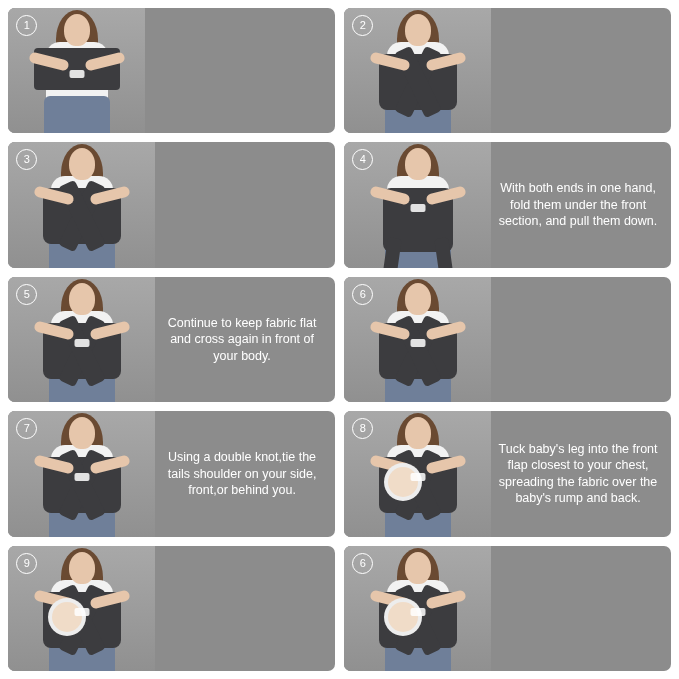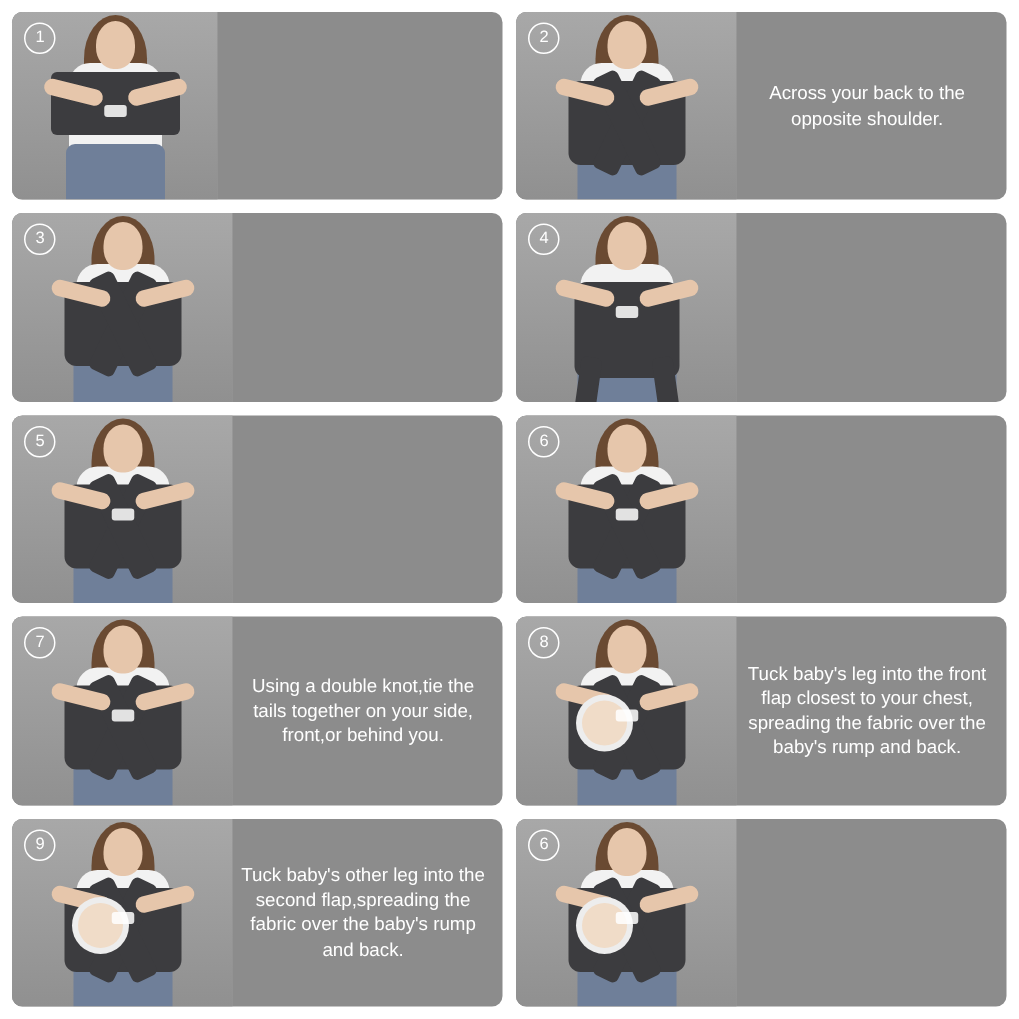--- a/index.html
+++ b/index.html
@@ -236,64 +236,67 @@
   <div class="step s2">
     <div class="photo">
       <div class="bg-wall"></div>
       <div class="hair"></div>
       <div class="head"></div>
       <div class="torso"></div>
       <div class="jeans"></div>
       <div class="wrap cross"></div>
       <div class="arms"></div>
     </div>
+    <div class="badge">2</div>
+  </div>
+
+  <div class="step s3">
+    <div class="photo">
+      <div class="bg-wall"></div>
+      <div class="hair"></div>
+      <div class="head"></div>
+      <div class="torso"></div>
+      <div class="jeans"></div>
+      <div class="wrap cross"></div>
+      <div class="arms"></div>
+    </div>
+    <div class="badge">3</div>
+  </div>
+
+  <div class="step s4">
+    <div class="photo">
+      <div class="bg-wall"></div>
+      <div class="hair"></div>
+      <div class="head"></div>
+      <div class="torso"></div>
+      <div class="jeans"></div>
+      <div class="wrap tails"></div>
+      <div class="logo-tag"></div>
+      <div class="arms"></div>
+    </div>
     <div class="caption">
-      <span>Across your back to the opposite shoulder.</span>
-    </div>
-    <div class="badge">2</div>
-  </div>
-
-  <div class="step s3">
-    <div class="photo">
-      <div class="bg-wall"></div>
-      <div class="hair"></div>
-      <div class="head"></div>
-      <div class="torso"></div>
-      <div class="jeans"></div>
-      <div class="wrap cross"></div>
-      <div class="arms"></div>
-    </div>
-    <div class="badge">3</div>
-  </div>
-
-  <div class="step s4">
-    <div class="photo">
-      <div class="bg-wall"></div>
-      <div class="hair"></div>
-      <div class="head"></div>
-      <div class="torso"></div>
-      <div class="jeans"></div>
-      <div class="wrap tails"></div>
-      <div class="logo-tag"></div>
-      <div class="arms"></div>
+      <span>With both ends in one hand, fold them under the front section, and pull them down.</span>
     </div>
     <div class="badge">4</div>
   </div>
 
   <div class="step s5">
     <div class="photo">
       <div class="bg-wall"></div>
       <div class="hair"></div>
       <div class="head"></div>
       <div class="torso"></div>
       <div class="jeans"></div>
       <div class="wrap cross"></div>
       <div class="logo-tag"></div>
       <div class="arms"></div>
     </div>
+    <div class="caption">
+      <span>Continue to keep fabric flat and cross again in front of your body.</span>
+    </div>
     <div class="badge">5</div>
   </div>
 
   <div class="step s6">
     <div class="photo">
       <div class="bg-wall"></div>
       <div class="hair"></div>
       <div class="head"></div>
       <div class="torso"></div>
       <div class="jeans"></div>
@@ -309,21 +312,21 @@
       <div class="bg-wall"></div>
       <div class="hair"></div>
       <div class="head"></div>
       <div class="torso"></div>
       <div class="jeans"></div>
       <div class="wrap cross"></div>
       <div class="logo-tag"></div>
       <div class="arms"></div>
     </div>
     <div class="caption">
-      <span>Using a double knot,tie the tails together on your side, front,or behind you.</span>
+      <span>Using a double knot,tie the tails shoulder on your side, front,or behind you.</span>
     </div>
     <div class="badge">7</div>
   </div>
 
   <div class="step s8">
     <div class="photo">
       <div class="bg-wall"></div>
       <div class="hair"></div>
       <div class="head"></div>
       <div class="torso"></div>
@@ -344,23 +347,20 @@
       <div class="bg-wall"></div>
       <div class="hair"></div>
       <div class="head"></div>
       <div class="torso"></div>
       <div class="jeans"></div>
       <div class="wrap cross"></div>
       <div class="baby"></div>
       <div class="logo-tag"></div>
       <div class="arms"></div>
     </div>
-    <div class="caption">
-      <span>Tuck baby's other leg into the second flap,spreading the fabric over the baby's rump and back.</span>
-    </div>
     <div class="badge">9</div>
   </div>
 
   <div class="step s10">
     <div class="photo">
       <div class="bg-wall"></div>
       <div class="hair"></div>
       <div class="head"></div>
       <div class="torso"></div>
       <div class="jeans"></div>

